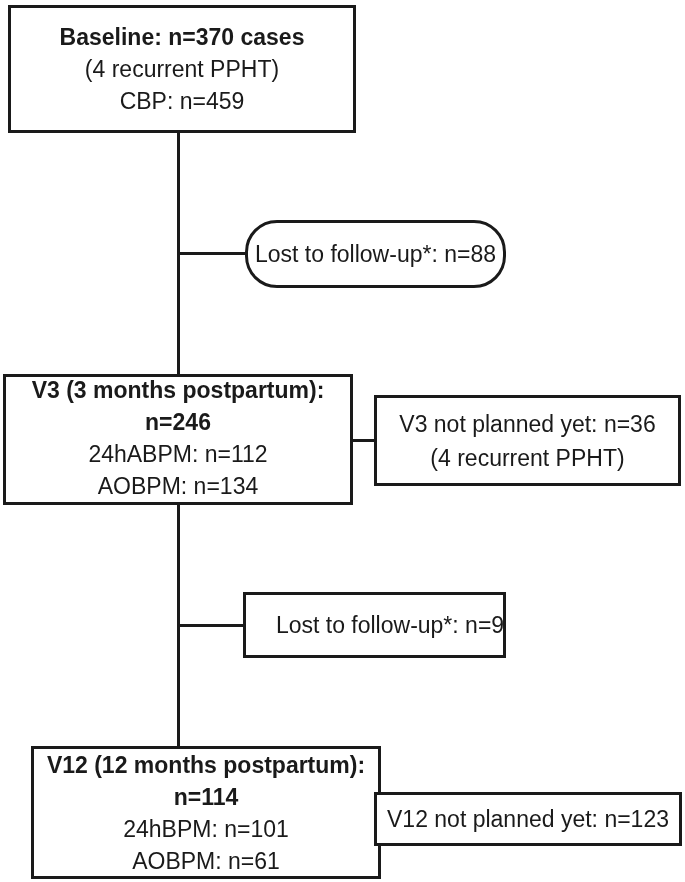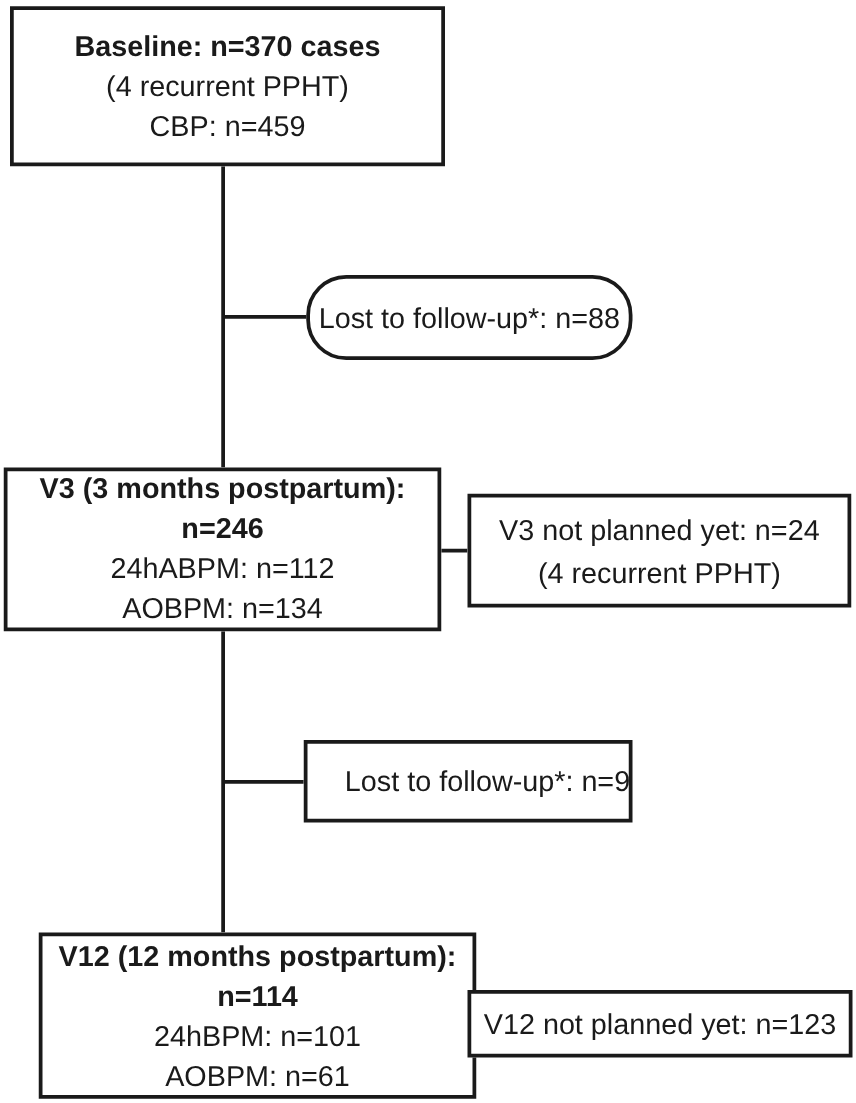--- a/index.html
+++ b/index.html
@@ -66,21 +66,21 @@
   </div>
 
   <div class="box" style="left:3px; top:374px; width:350px; height:131px;justify-content:flex-end;">
     <div class="line bold">V3 (3 months postpartum):</div>
     <div class="line bold">n=246</div>
     <div class="line">24hABPM: n=112</div>
     <div class="line">AOBPM: n=134</div>
   </div>
 
   <div class="box side" style="left:374px; top:395px; width:307px; height:91px;">
-    <div class="line">V3 not planned yet: n=24</div>
+    <div class="line">V3 not planned yet: n=36</div>
     <div class="line">(4 recurrent PPHT)</div>
   </div>
 
   <div class="box side" style="left:243px; top:592px; width:263px; height:66px;padding-left:31px;">
     <div class="line">Lost to follow-up*: n=9</div>
   </div>
 
   <div class="box" style="left:3px; top:746px; width:350px; height:133px;margin-left:28px;">
     <div class="line bold">V12 (12 months postpartum):</div>
     <div class="line bold">n=114</div>

